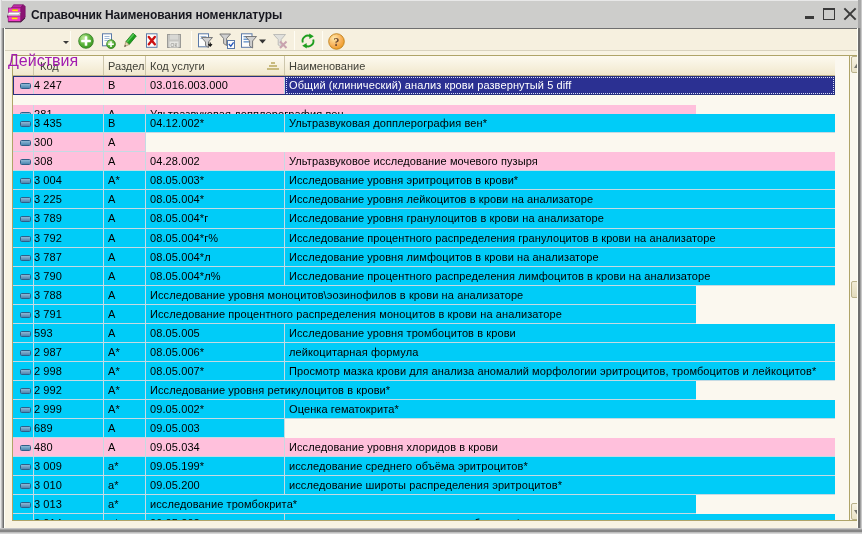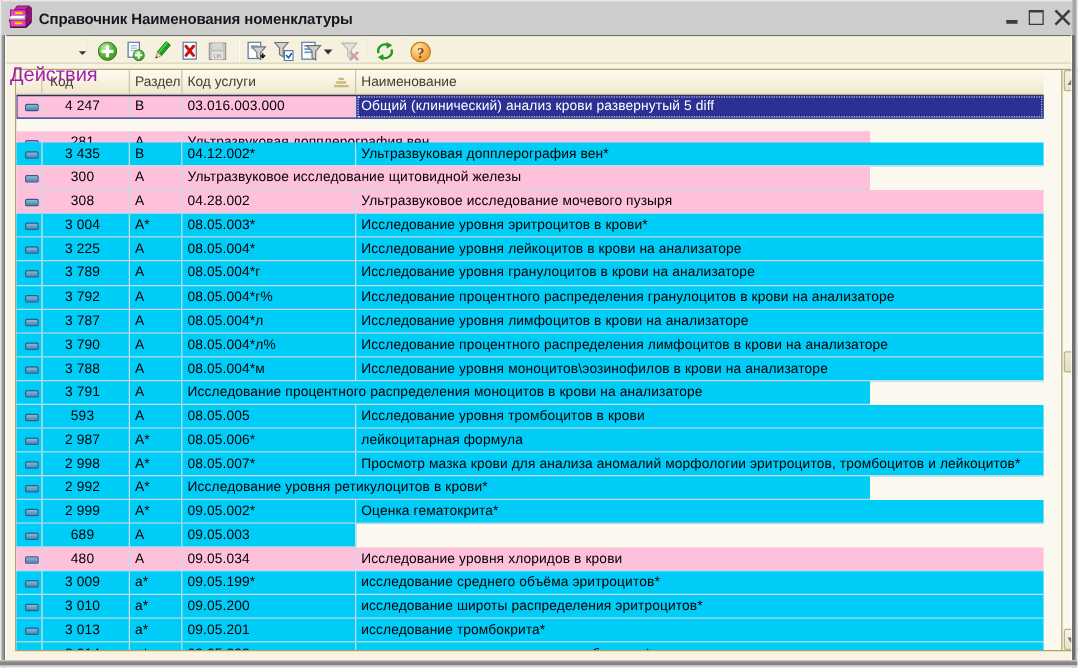--- a/index.html
+++ b/index.html
@@ -41,21 +41,21 @@
 .h-u{width:139px;padding-left:4px;position:relative}
 .h-n{width:550px;padding-left:4px;border-right:none!important}
 .h20>div{height:20px!important}
 .sorticon{position:absolute;right:5px;top:6px;width:12px;height:8px}
 .row{position:absolute;left:0;width:822px;height:19px;display:flex;font-size:11px;color:#000;letter-spacing:0.1px}
 .row>div{border-right:1px solid #C5DAE3;border-bottom:1px solid #C5DAE3;height:19px;line-height:18px;overflow:hidden;white-space:nowrap}
 .pink>div{background:#FFC0DC}
 .cyan>div{background:#00CCF8}
 .ci{width:21px;position:relative}
 .dash{position:absolute;left:7px;top:7px;width:11px;height:6px;background:linear-gradient(180deg,#8FB9D6,#4E86B0);border:1px solid #2F5F88;border-radius:1.5px}
-.cc{width:70px;text-align:center;padding-right:5px}
+.cc{width:70px;text-align:left;padding-right:5px}
 .cr{width:42px;padding-left:4px}
 .cu{width:139px;padding-left:4px}
 .cn{width:550px;padding-left:4px;border-right:none!important}
 .selcell{background:#2B3092!important;color:#FFF;outline:1px dotted #D8DEF6;outline-offset:-2px}
 .rowborder{position:absolute;left:0;top:20px;width:822px;height:19px;border:1px solid #26307C;z-index:5;pointer-events:none}
 
 .vsb{position:absolute;right:0;top:0;width:15px;height:464px;background:#FBF8EF;border-left:1px solid #AFA468}
 .sbtn{position:absolute;left:1px;width:13px;height:17px;background:linear-gradient(180deg,#F7F2E2,#E9E2C8);border:1px solid #B9B18A;border-radius:2px}
 .sb-up{top:0px}
 .sb-dn{bottom:0px}
@@ -212,21 +212,20 @@
         <div class="cr">В</div>
         <div class="cu">04.12.002*</div>
         <div class="cn">Ультразвуковая допплерография вен*</div>
 </div>
 <div class="row pink" style="top:77px">
 <div class="ci">
           <span class="dash"></span>
         </div>
         <div class="cc">300</div>
         <div class="cr">А</div>
-        <div class="cn">Ультразвуковое исследование щитовидной железы</div>
 </div>
 <div class="row pink" style="top:96px">
 <div class="ci">
           <span class="dash"></span>
         </div>
         <div class="cc">308</div>
         <div class="cr">А</div>
         <div class="cu">04.28.002</div>
         <div class="cn">Ультразвуковое исследование мочевого пузыря</div>
 </div>
@@ -283,21 +282,20 @@
         <div class="cr">А</div>
         <div class="cu">08.05.004*л%</div>
         <div class="cn">Исследование процентного распределения лимфоцитов в крови на анализаторе</div>
 </div>
 <div class="row cyan" style="top:230px">
 <div class="ci">
           <span class="dash"></span>
         </div>
         <div class="cc">3 788</div>
         <div class="cr">А</div>
-        <div class="cu">08.05.004*м</div>
         <div class="cn">Исследование уровня моноцитов\эозинофилов в крови на анализаторе</div>
 </div>
 <div class="row cyan" style="top:249px">
 <div class="ci">
           <span class="dash"></span>
         </div>
         <div class="cc">3 791</div>
         <div class="cr">А</div>
         <div class="cn">Исследование процентного распределения моноцитов в крови на анализаторе</div>
 </div>
@@ -379,21 +377,20 @@
         <div class="cr">а*</div>
         <div class="cu">09.05.200</div>
         <div class="cn">исследование широты распределения эритроцитов*</div>
 </div>
 <div class="row cyan" style="top:439px">
 <div class="ci">
           <span class="dash"></span>
         </div>
         <div class="cc">3 013</div>
         <div class="cr">а*</div>
-        <div class="cu">09.05.201</div>
         <div class="cn">исследование тромбокрита*</div>
 </div>
 <div class="row cyan" style="top:458px">
 <div class="ci"></div>
         <div class="cc">3 014</div>
         <div class="cr">а*</div>
         <div class="cu">09.05.202</div>
         <div class="cn">исследование распределения тромбоцитов*</div>
 </div>
 <div class="rowborder"></div>

